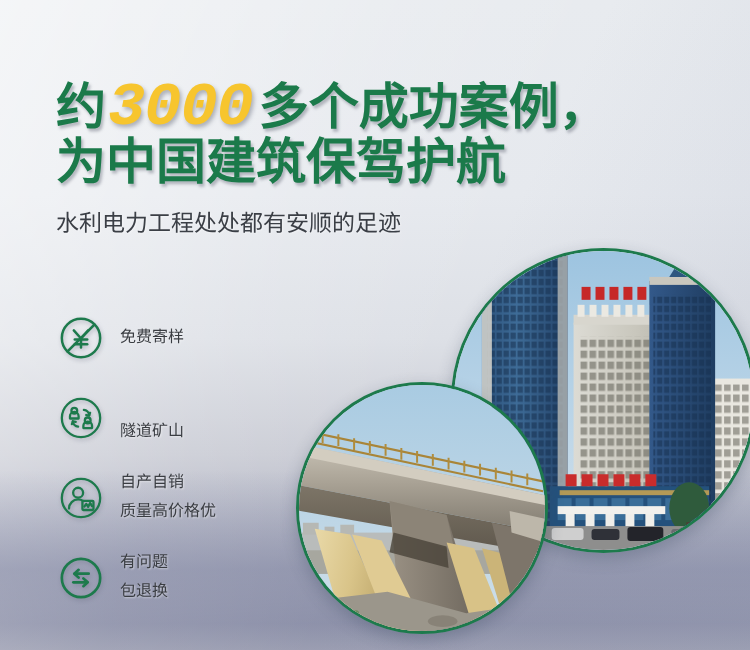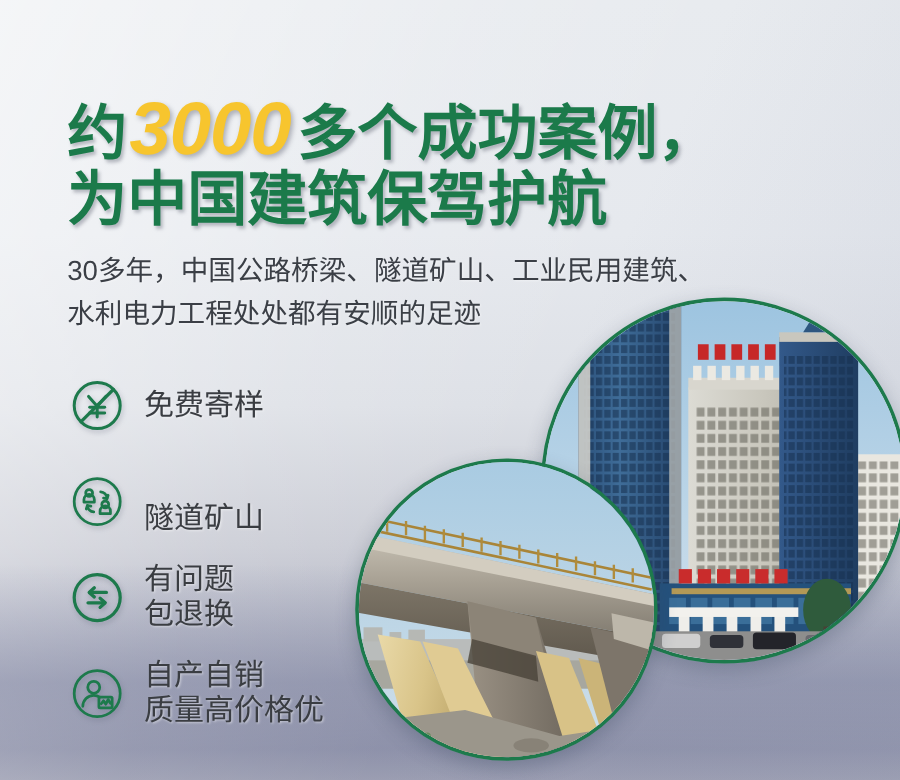--- a/index.html
+++ b/index.html
@@ -13,20 +13,21 @@
     position:relative;width:750px;height:650px;overflow:hidden;
     background:
       linear-gradient(to bottom,
         #e8ebef 0%,
         #e6e9ee 30%,
         #dde0e6 52%,
         #c9cbd4 70%,
         #a8abbd 86%,
         #8f93ad 96%,
         #9da0b6 100%);
+    font-family: Liberation Mono, monospace;
   }
   
   #sheen{
     position:absolute;inset:0;
     background:
       linear-gradient(115deg, rgba(255,255,255,.55) 0%, rgba(255,255,255,.12) 38%,
                       rgba(255,255,255,0) 58%, rgba(160,168,190,.22) 100%);
     pointer-events:none;
   }
   #botglow{
@@ -74,21 +75,21 @@
 
   
   .features{position:absolute;left:58px;top:298px;width:260px;}
   .feat{position:relative;display:flex;align-items:center;height:80px;}
   .feat .ico{
     width:46px;height:46px;flex:0 0 46px;
     filter:drop-shadow(1px 2px 2px rgba(90,95,115,.35));
   }
   .feat .txt{
     margin-left:16px;
-    font-size:25px;line-height:29px;color:#3a3d42;
+    font-size:16px;line-height:29px;color:#3a3d42;
     white-space:nowrap;
     text-shadow:1px 1px 2px rgba(255,255,255,.5);
   }
 
   
   .photo{
     position:absolute;border-radius:50%;overflow:hidden;
     border:3px solid #1d7a4c;
     box-shadow:0 6px 16px rgba(60,70,95,.32);
   }
@@ -107,21 +108,20 @@
 
   <div id="sheen"></div>
   <div id="botglow"></div>
 
   <div class="headline">
     <span class="h-line1">约</span><span class="num">3000</span><span class="h-line1">多个成功案例，</span>
   </div>
   <div class="h-line2">为中国建筑保驾护航</div>
 
   <div class="sub">
-    <span class="l1">30多年，中国公路桥梁、隧道矿山、工业民用建筑、</span>
     <span class="l2">水利电力工程处处都有安顺的足迹</span>
   </div>
 
   <div class="features">
 
     <div class="feat">
       <span class="ico">
         <svg viewBox="0 0 48 48" fill="none" stroke="#1d7a4c" stroke-width="2.6" stroke-linecap="round" stroke-linejoin="round">
           <circle cx="24" cy="24" r="20"></circle>
           <path d="M16.5 16 L24 24.5 L31.5 16"></path>
@@ -151,47 +151,47 @@
         </svg>
       </span>
       <span class="txt">
         <br>
         <span>隧道矿山</span>
       </span>
     </div>
 
     <div class="feat">
       <span class="ico">
+        <svg viewBox="0 0 48 48" fill="none" stroke="#1d7a4c" stroke-width="2.4" stroke-linecap="round" stroke-linejoin="round">
+          <circle cx="24" cy="24" r="20"></circle>
+          <circle cx="21" cy="18.5" r="5.2"></circle>
+          <path d="M11.5 35 a9.5 9.5 0 0 1 9.5 -9.5 a9.5 9.5 0 0 1 5.2 1.6"></path>
+          <rect x="25.5" y="27" width="11.5" height="9.5" rx="1"></rect>
+          <path d="M27.5 32.8 l2 -2.6 l2 3 l2 -4 l2 3.2"></path>
+        </svg>
+      </span>
+      <span class="txt">
+        <span>自产自销</span><br>
+        <span>质量高价格优</span>
+      </span>
+    </div>
+
+    <div class="feat">
+      <span class="ico">
         <svg viewBox="0 0 48 48" fill="none" stroke="#1d7a4c" stroke-width="2.8" stroke-linecap="round" stroke-linejoin="round">
           <circle cx="24" cy="24" r="20"></circle>
           <path d="M32 19.5 H17.5"></path>
           <path d="M21.5 15.5 L17 19.5 L21.5 23.5"></path>
           <path d="M16 28.5 H30.5"></path>
           <path d="M26.5 24.5 L31 28.5 L26.5 32.5"></path>
         </svg>
       </span>
       <span class="txt">
         <span>有问题</span><br>
         <span>包退换</span>
-      </span>
-    </div>
-
-    <div class="feat">
-      <span class="ico">
-        <svg viewBox="0 0 48 48" fill="none" stroke="#1d7a4c" stroke-width="2.4" stroke-linecap="round" stroke-linejoin="round">
-          <circle cx="24" cy="24" r="20"></circle>
-          <circle cx="21" cy="18.5" r="5.2"></circle>
-          <path d="M11.5 35 a9.5 9.5 0 0 1 9.5 -9.5 a9.5 9.5 0 0 1 5.2 1.6"></path>
-          <rect x="25.5" y="27" width="11.5" height="9.5" rx="1"></rect>
-          <path d="M27.5 32.8 l2 -2.6 l2 3 l2 -4 l2 3.2"></path>
-        </svg>
-      </span>
-      <span class="txt">
-        <span>自产自销</span><br>
-        <span>质量高价格优</span>
       </span>
     </div>
   </div>
 
   <div class="photo" id="photo-building">
     <svg viewBox="0 0 300 300" preserveAspectRatio="xMidYMid slice">
       <defs>
         <linearGradient id="skyB" x1="0" y1="0" x2="0" y2="1">
           <stop offset="0%" stop-color="#9dc4e0"></stop>
           <stop offset="60%" stop-color="#bdd6e8"></stop>

